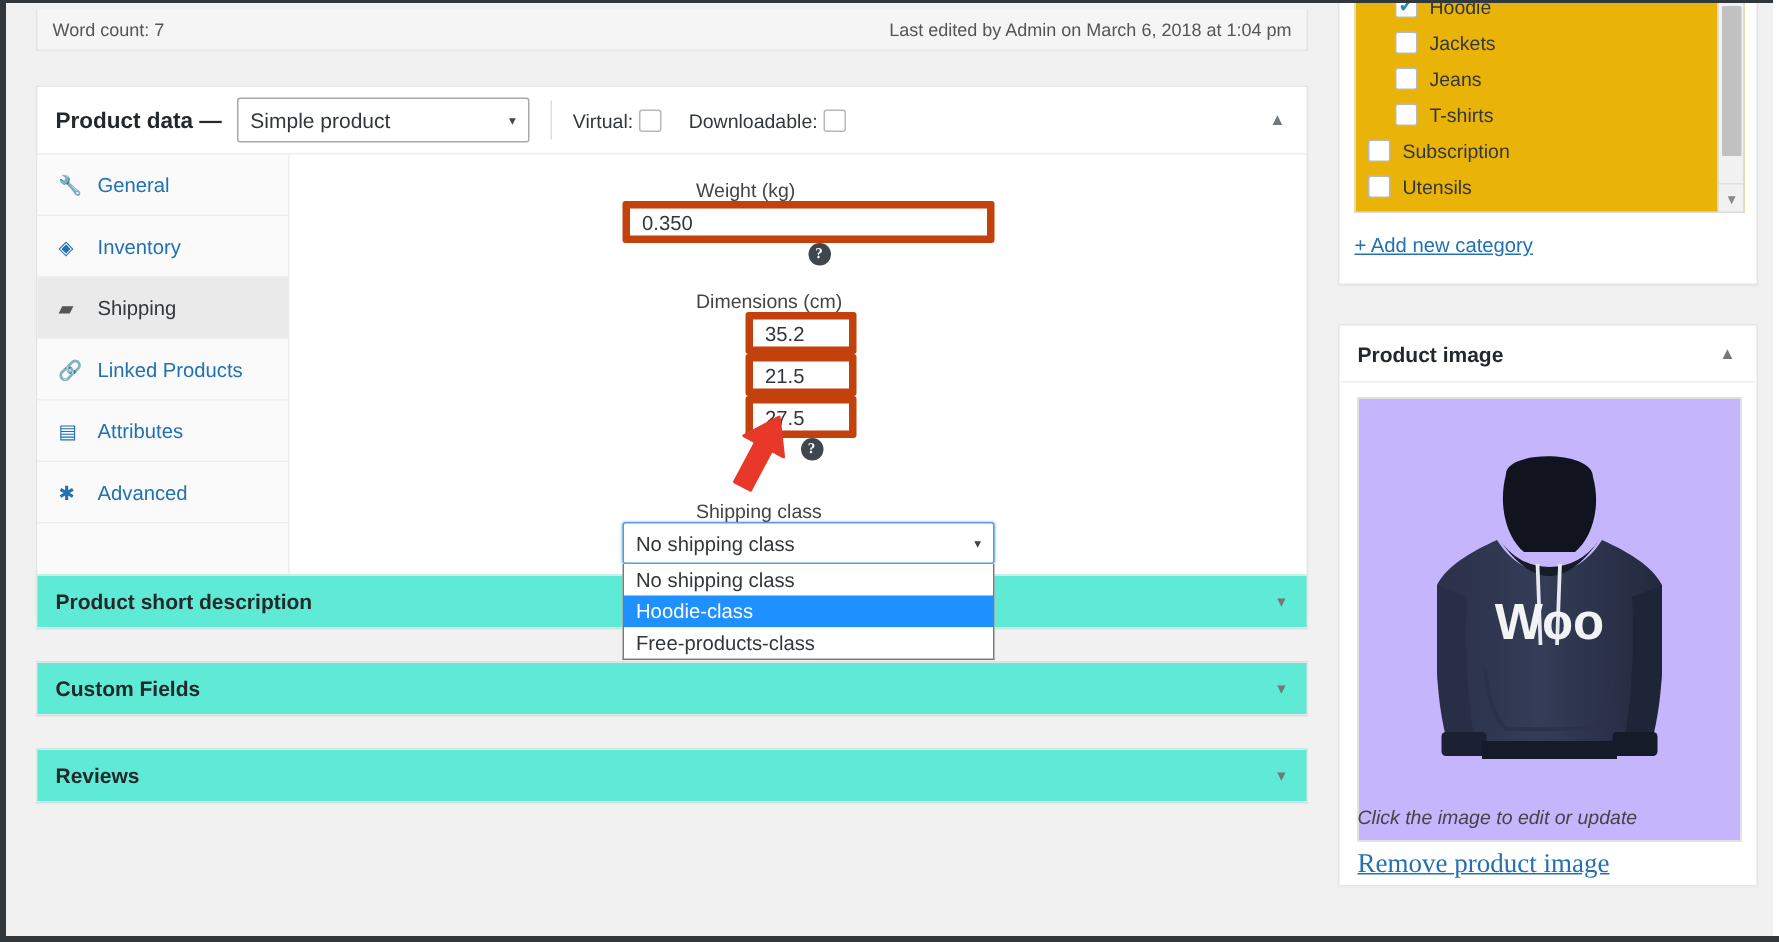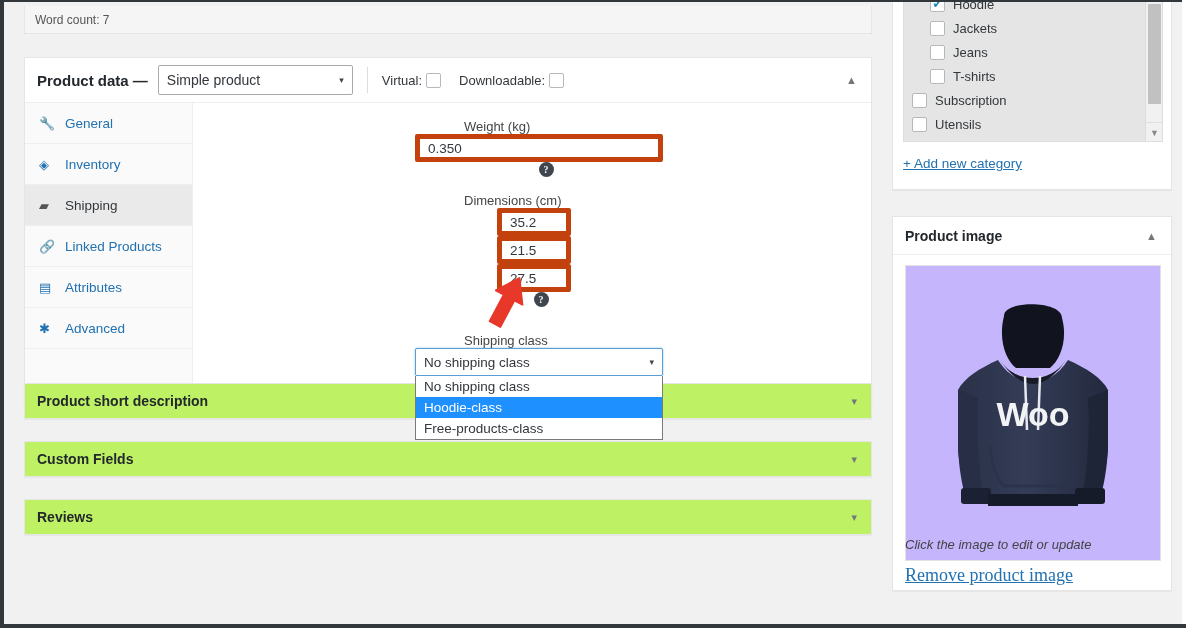--- a/index.html
+++ b/index.html
@@ -107,34 +107,34 @@
     font-size:13.5px; color:#32373c; white-space:nowrap;
   }
   .sc-opt.selected { background:#1e90ff; color:#fff; }
 
   
   .cursor-arrow { position:absolute; left:470px; top:270px; z-index:60; pointer-events:none; }
 
   
   .meta-box {
     position:absolute; left:20px; width:848px; height:36px;
-    background:#bef264; border:1px solid #e5e5e5; box-shadow:0 1px 1px rgba(0,0,0,.04);
+    background:#5eead4; border:1px solid #e5e5e5; box-shadow:0 1px 1px rgba(0,0,0,.04);
     display:flex; align-items:center; padding:0 12px;
     font-size:14px; font-weight:bold; color:#23282d;
   }
   .meta-box .toggle-tri { font-weight:normal; }
 
   .cat-box {
     position:absolute; left:888px; top:0px; width:280px; height:188px;
     background:#fff; border:1px solid #e5e5e5; border-top:none;
     box-shadow:0 1px 1px rgba(0,0,0,.04);
   }
   .cat-list {
     position:absolute; left:10px; top:0px; width:260px; height:140px;
-    border:1px solid #ddd; border-top:none; background:#e5e5e5;
+    border:1px solid #ddd; border-top:none; background:#eab308;
     overflow:hidden;
   }
   .cat-item { display:flex; align-items:center; height:24px; padding-left:8px; font-size:13px; color:#32373c; }
   .cat-item.child { padding-left:26px; }
   .cat-cb {
     width:15px; height:15px; border:1px solid #b4b9be; background:#fff;
     border-radius:2px; margin-right:8px; flex:none;
   }
   .cat-cb.checked { background:#fff; position:relative; }
   .cat-cb.checked:after {
@@ -184,20 +184,21 @@
 
 <div class="edge-top"></div>
 <div class="edge-left"></div>
 <div class="edge-right"></div>
 <div class="edge-bottom"></div>
 
 <div class="page">
 
   <div class="wordcount-bar">
     <span>Word count: 7</span>
+    <span>Last edited by Admin on March 6, 2018 at 1:04 pm</span>
   </div>
 
   <div class="postbox product-data">
 
     <div class="pd-header">
       <span class="pd-title">Product data —</span>
 
       <div class="pd-select">
         <span>Simple product</span>
         <span class="caret">▾</span>

